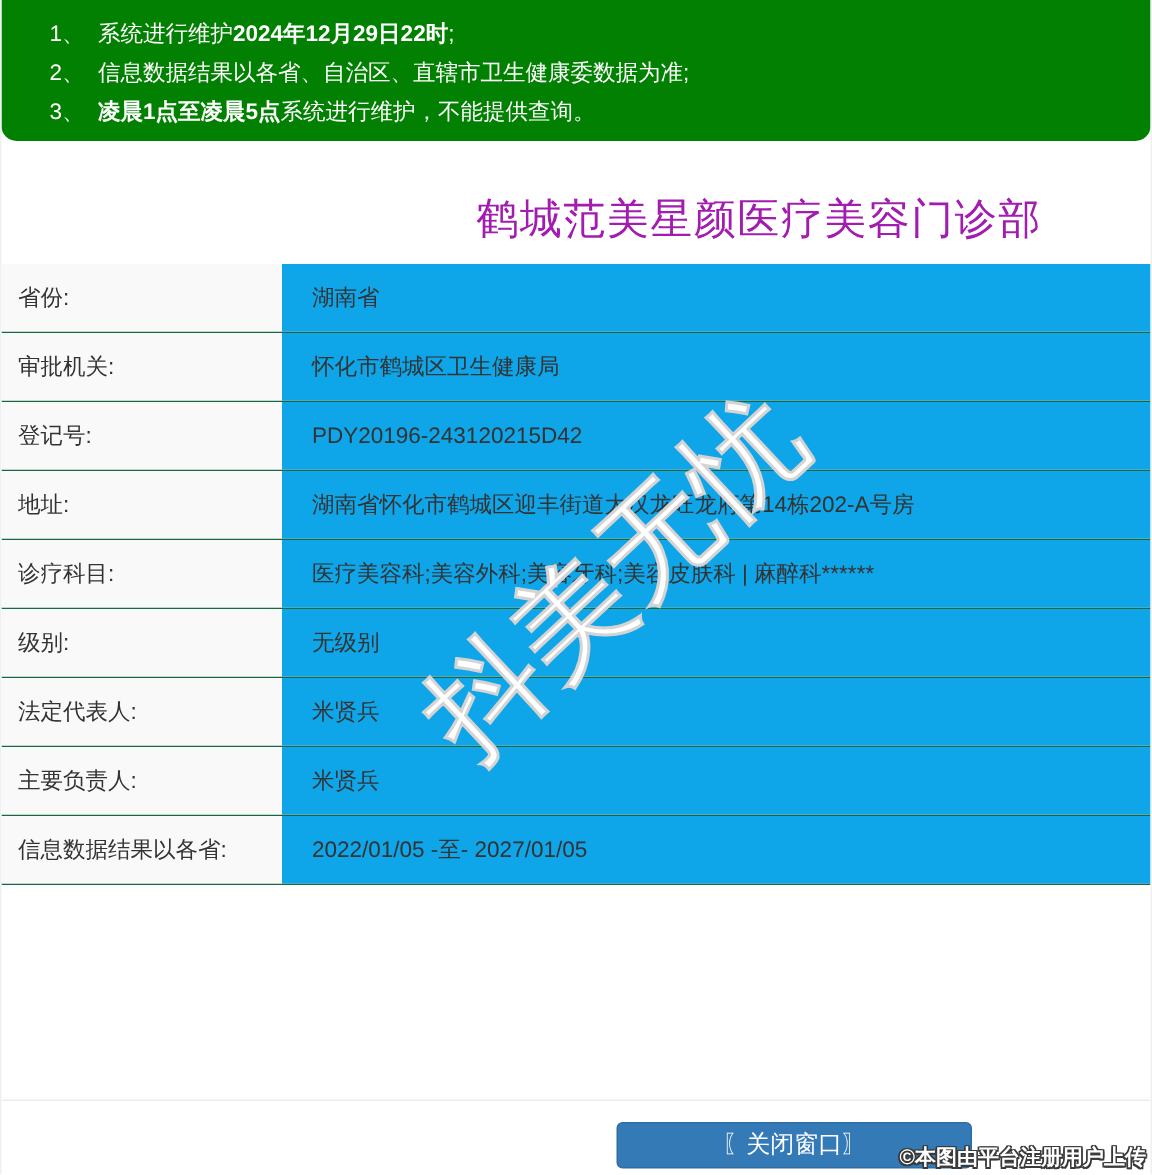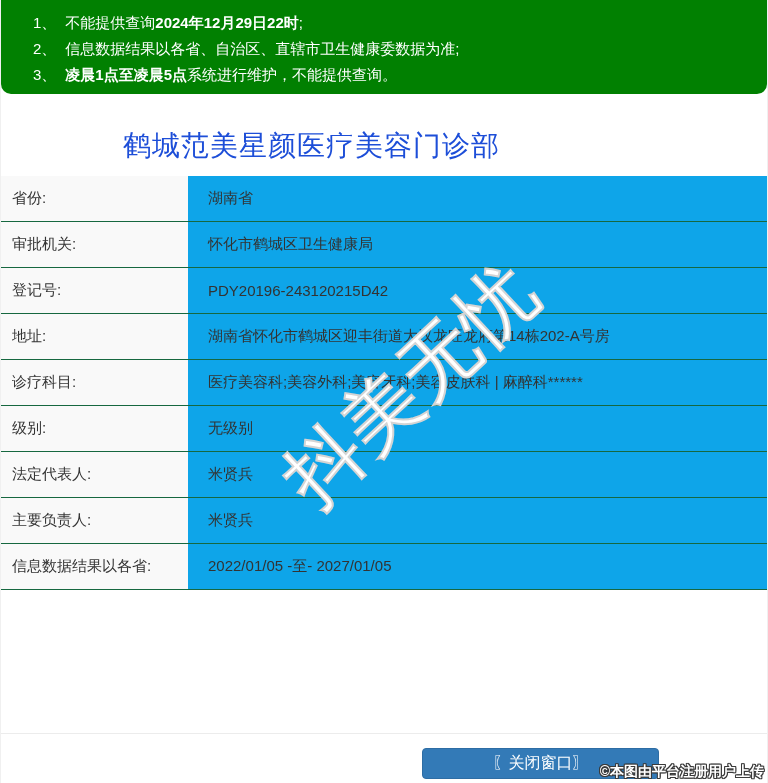--- a/index.html
+++ b/index.html
@@ -10,56 +10,56 @@
   
   .header{position:absolute;top:0;left:0;right:0;height:94px;background:#018001;
           border-radius:0 0 10px 10px;box-sizing:border-box;padding:10px 10px 0 32px;
           color:#fff;font-size:15px;}
   .header ol{list-style:none;margin:0;padding:0;}
   .header li{line-height:26px;white-space:nowrap;}
   .header .num{margin-right:9px;}
   .header .b{font-weight:bold;}
 
   
-  .title{position:absolute;top:127px;left:0;right:0;margin:0;
-         font-size:28px;font-weight:400;color:#1d4ed8;letter-spacing:1px;}
+  .title{position:absolute;top:127px;left:0;right:0;margin:0;text-align:center;
+         font-size:28px;font-weight:400;color:#a21caf;letter-spacing:1px;}
   .title .shift{position:relative;left:122px;}
 
   
   .table{position:absolute;top:176px;left:0;right:0;}
   .row{display:flex;height:46px;border-bottom:1px solid #166840;box-sizing:border-box;
        align-items:stretch;font-size:15px;color:#333;}
   .cell{display:flex;align-items:center;box-sizing:border-box;}
   .cell.label{width:187px;background:#f9f9f9;padding-left:11px;flex:none;}
   .cell.value{flex:1;padding-left:20px;background:#0ea5e9;}
 
   
   .wm-diag{position:absolute;left:170px;top:340px;width:480px;height:90px;line-height:90px;
            text-align:center;transform:rotate(-43deg);font-size:76px;letter-spacing:2px;
            color:#fff;-webkit-text-stroke:2px #d4d4d4;
            text-shadow:0 0 1px #d9d9d9;pointer-events:none;z-index:5;}
 
   
   .footer-divider{position:absolute;top:733px;left:0;right:0;height:0;border-top:1px solid #ececec;}
-  .close-btn{position:absolute;left:421px;top:748px;width:237px;height:31px;
+  .close-btn{position:absolute;left:410px;top:748px;width:237px;height:31px;
              background:#337ab7;border:1px solid #2e6da4;border-radius:4px;
              color:#fff;font-size:16px;cursor:pointer;z-index:6;
              font-family:"Liberation Sans","DejaVu Sans",sans-serif;}
   .credit{position:absolute;right:3px;top:763px;font-size:14px;font-weight:bold;color:#fff;z-index:7;
           text-shadow:-1px 0 0 #3a3a3a,1px 0 0 #3a3a3a,0 -1px 0 #3a3a3a,0 1px 0 #3a3a3a,
                       -1px -1px 0 #3a3a3a,1px 1px 0 #3a3a3a,-1px 1px 0 #3a3a3a,1px -1px 0 #3a3a3a;}
 </style>
 </head>
 <body>
 
 <div class="page">
 
   <div class="header">
     <ol>
-        <li><span class="num">1、</span><span>不能提供查询</span><span class="b">2024年12月29日22时</span><span>;</span></li>
+        <li><span class="num">1、</span><span>系统进行维护</span><span class="b">2024年12月29日22时</span><span>;</span></li>
         <li><span class="num">2、</span><span>信息数据结果以各省、自治区、直辖市卫生健康委数据为准;</span></li>
         <li><span class="num">3、</span><span class="b">凌晨1点至凌晨5点</span><span>系统进行维护，不能提供查询。</span></li>
       </ol>
   </div>
 
   <h1 class="title">
     <span class="shift">鹤城范美星颜医疗美容门诊部</span>
   </h1>
 
   <div class="table">

